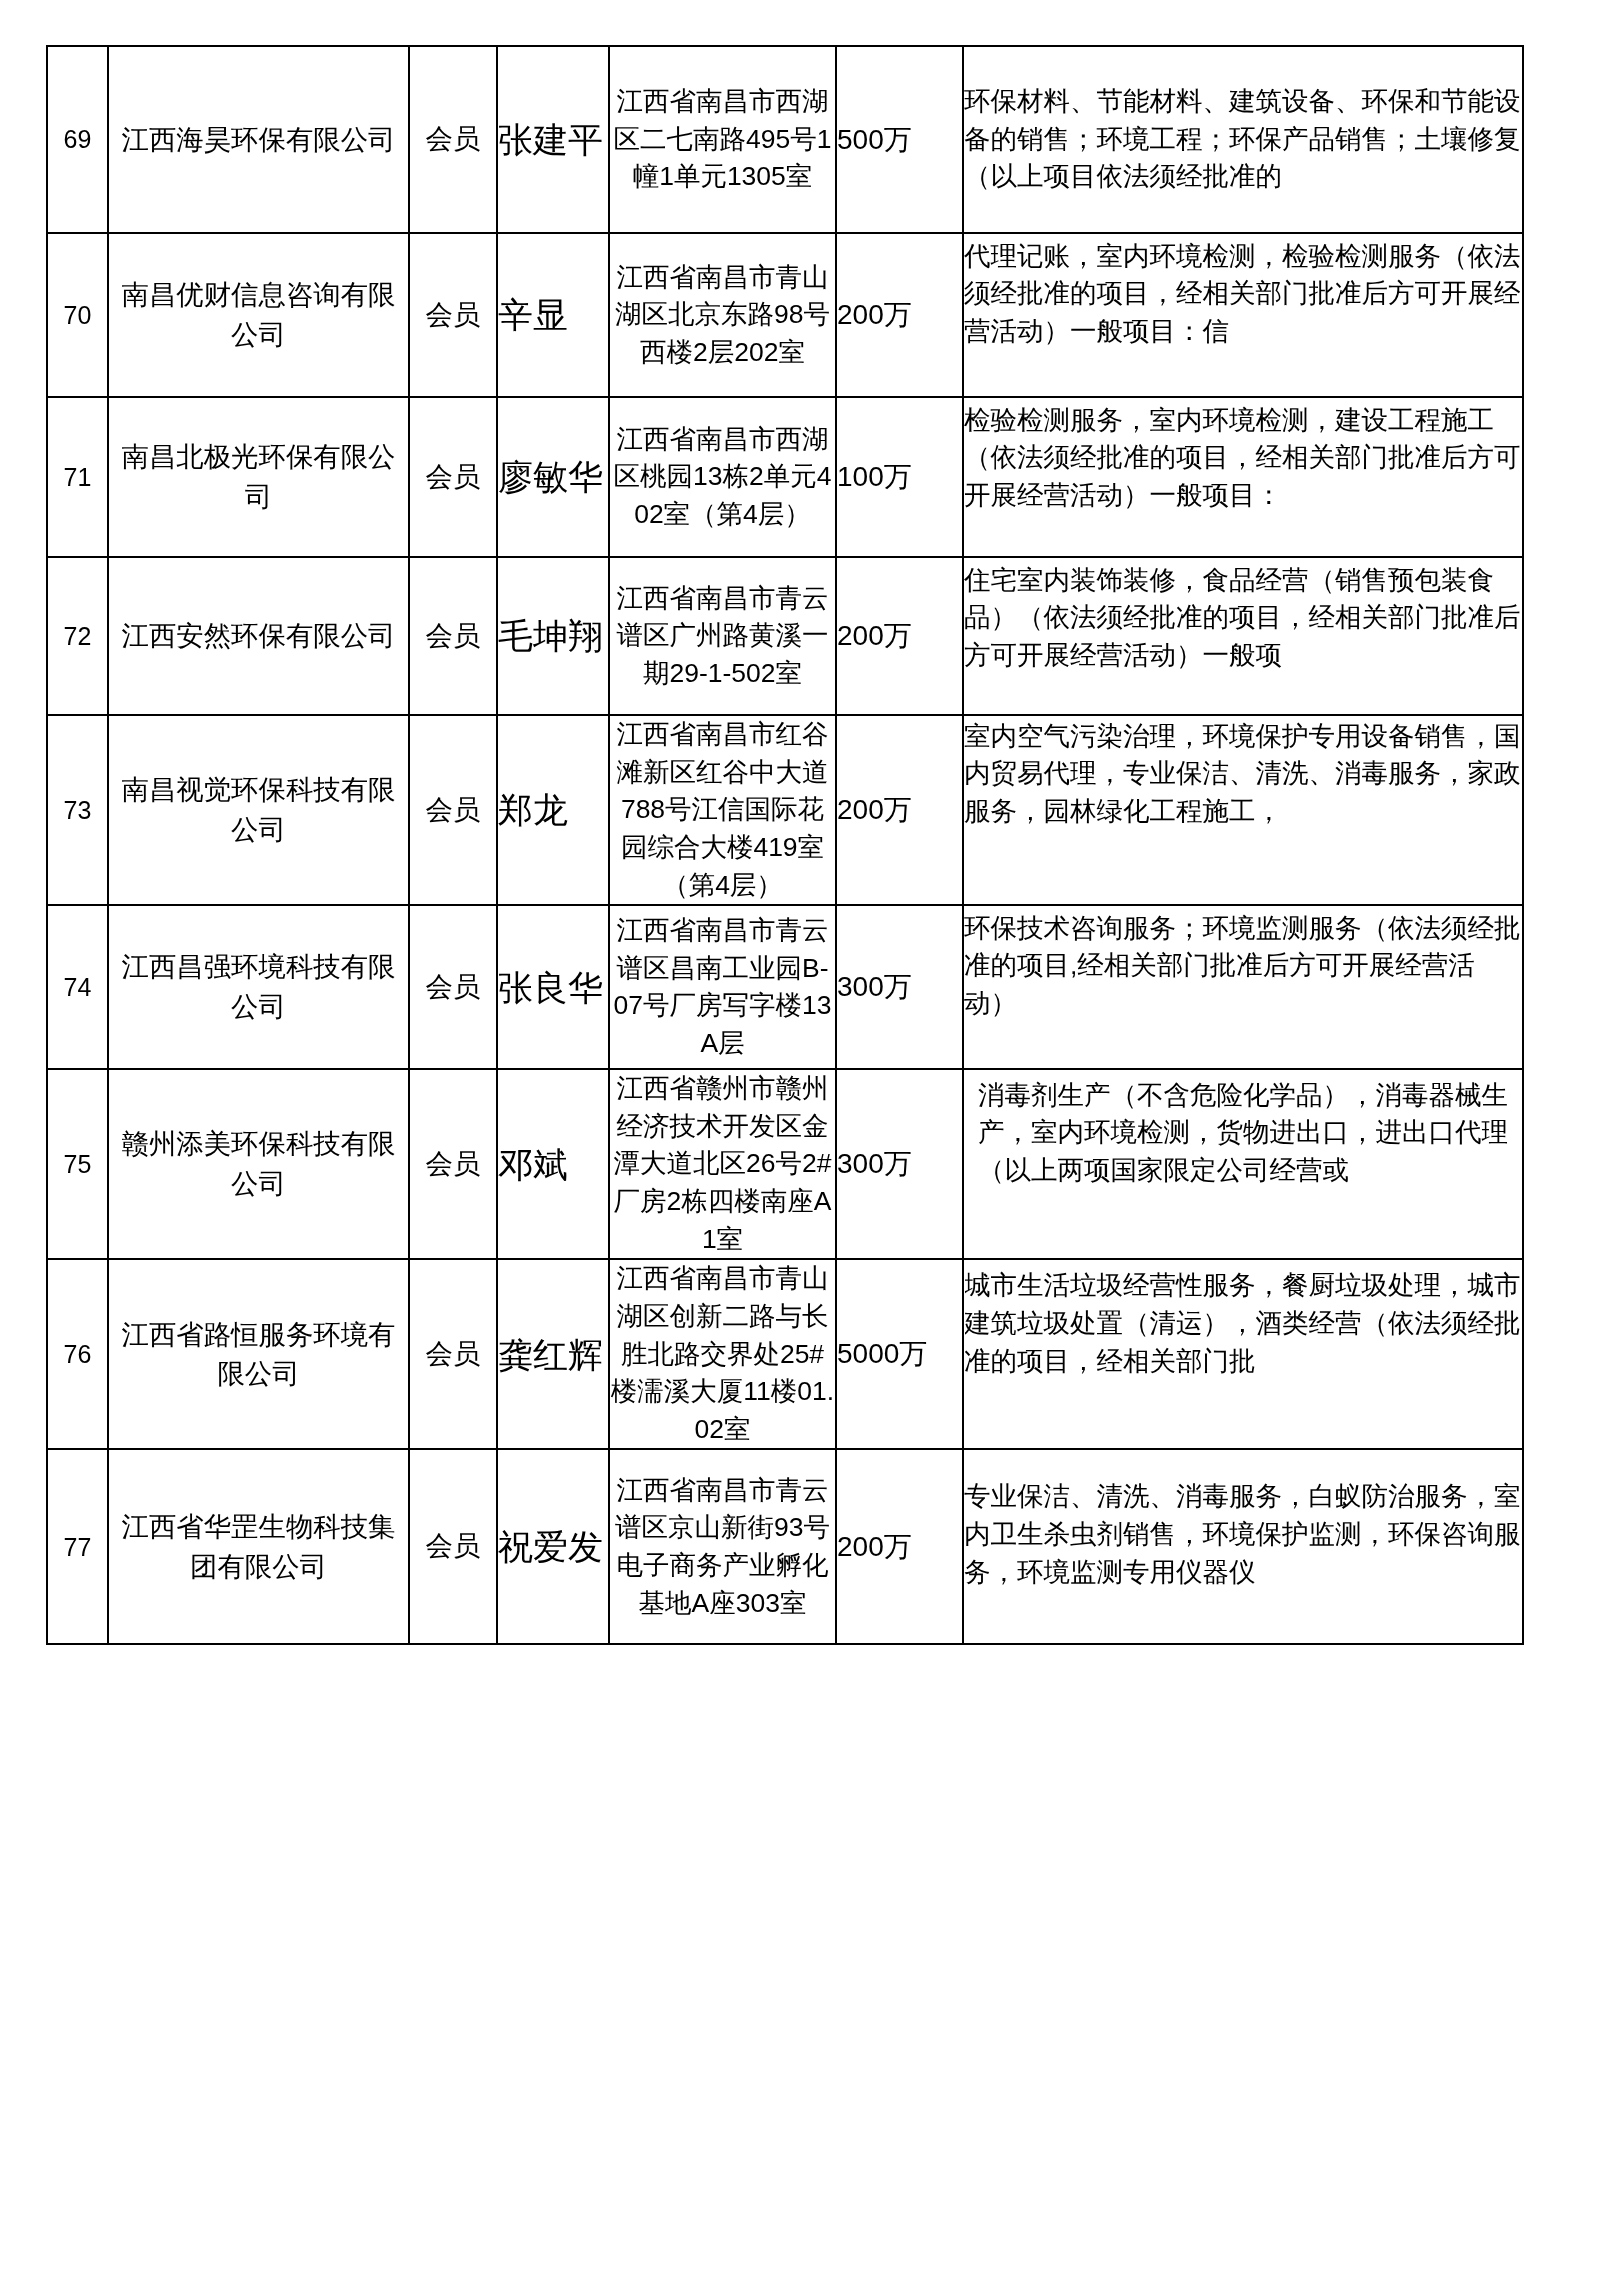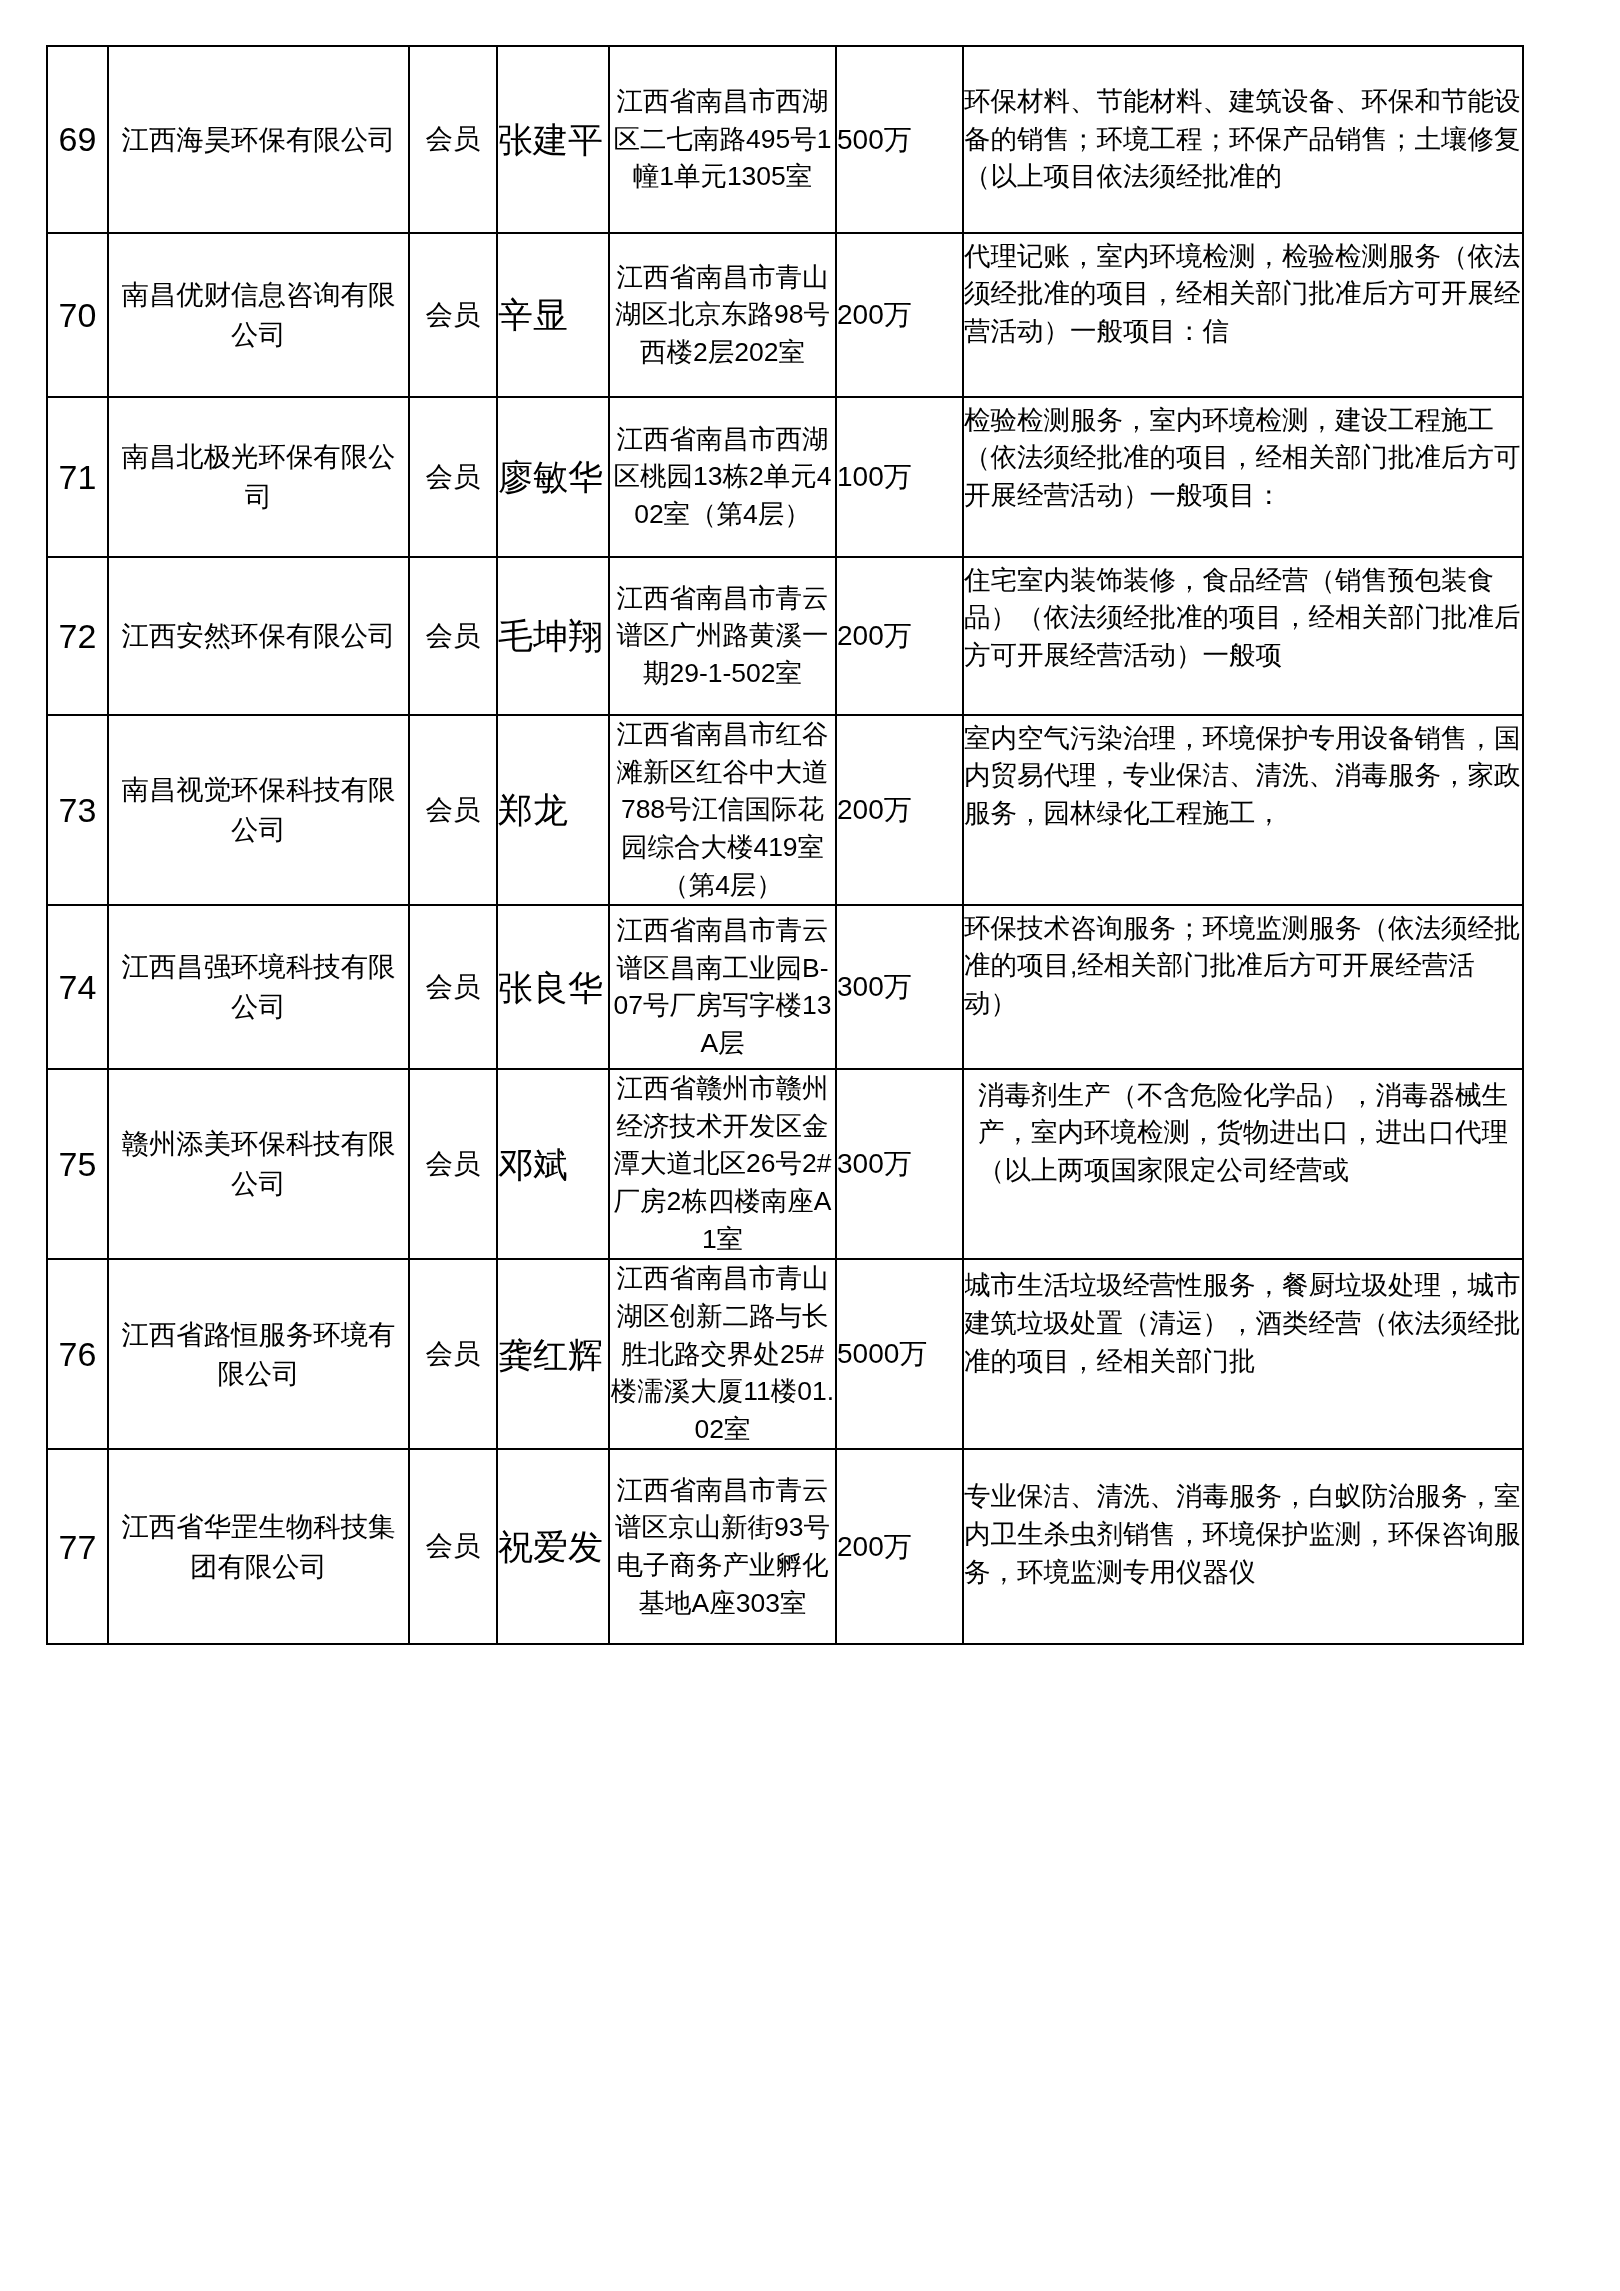--- a/index.html
+++ b/index.html
@@ -51,21 +51,21 @@
   col.c-idx    { width: 61px; }
   col.c-name   { width: 301px; }
   col.c-type   { width: 88px; }
   col.c-person { width: 112px; }
   col.c-addr   { width: 227px; }
   col.c-cap    { width: 127px; }
   col.c-scope  { width: 560px; }
 
   .cell-idx {
     text-align: center;
-    font-size: 34px;
+    font-size: 25px;
     line-height: 1.3;
     padding: 3.9px 2px;
   }
 
   .cell-name {
     text-align: center;
     font-size: 27.4px;
     line-height: 1.45;
     padding: 5.9px 9.8px;
   }
@@ -123,21 +123,21 @@
   tr.r-73 td { height: 188px; }
   tr.r-74 td { height: 162px; }
   tr.r-75 td { height: 182px; }
   tr.r-76 td { height: 181px; border-radius: 8px; }
   tr.r-77 td { height: 172px; }
 
   tr.r-69 .scope-clip { height: 149px; margin-top: 36px; }
   tr.r-70 .scope-clip { height: 155px; }
   tr.r-71 .scope-clip { height: 151px; }
   tr.r-72 .scope-clip { height: 149px; }
-  tr.r-73 .scope-clip { height: 181px; }
+  tr.r-73 .scope-clip { height: 181px; font-family: Liberation Mono, monospace; }
   tr.r-74 .scope-clip { height: 155px; }
   tr.r-75 .scope-clip { height: 175px; margin-left: 14px; }
   tr.r-76 .scope-clip { height: 174px; }
   tr.r-77 .scope-clip { height: 165px; margin-top: 28px; }
 </style>
 </head>
 <body>
 
 <div class="page">
   <div class="table-wrap">

